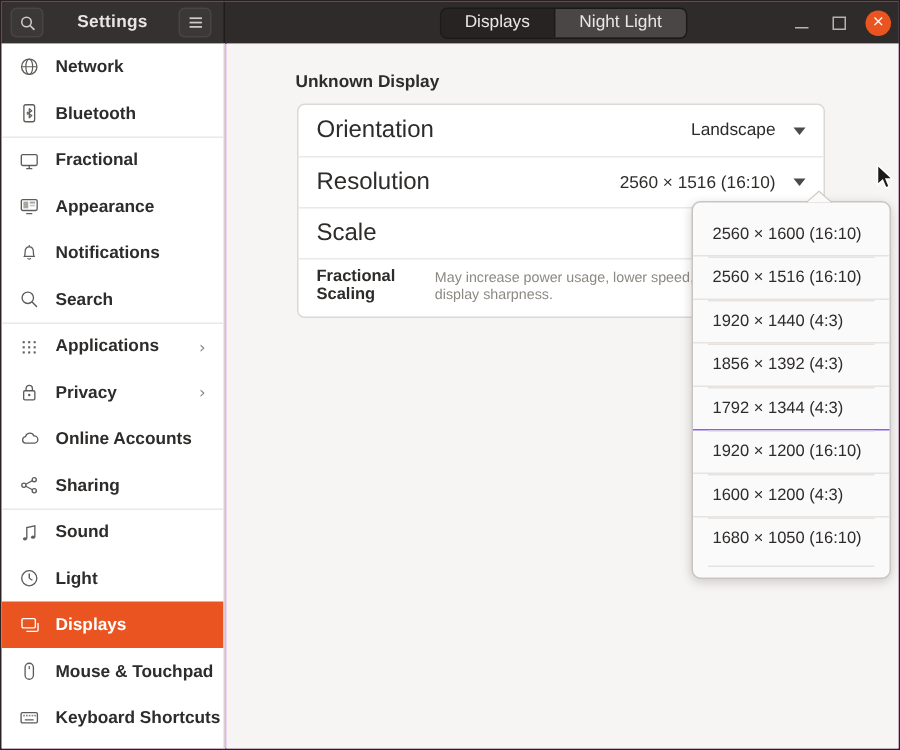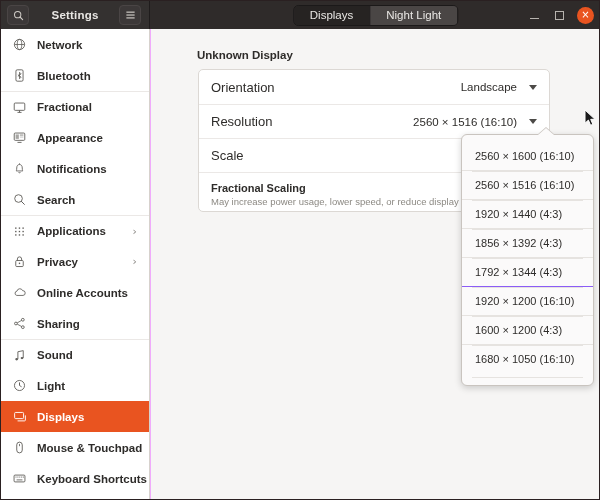--- a/index.html
+++ b/index.html
@@ -181,40 +181,40 @@
     overflow: hidden;
   }
   .crow {
     height: 34px;
     display: flex;
     align-items: center;
     padding: 0 12px;
     position: relative;
   }
   .crow + .crow { border-top: 1px solid #ebe8e6; }
-  .crow .clabel { font-size: 13px; color: #2e2c2a; }
+  .crow .clabel { font-size: 16px; color: #2e2c2a; }
   .crow .cvalue {
     position: absolute;
     right: 32px;
     font-size: 11.5px;
     color: #2e2c2a;
   }
   .crow .caret {
     position: absolute;
     right: 12px;
     width: 0; height: 0;
     border-left: 4.5px solid transparent;
     border-right: 4.5px solid transparent;
     border-top: 5px solid #4c4a47;
   }
   .crow.tall {
     height: 39px;
     align-items: flex-start;
     padding-top: 5px;
-    flex-direction: column;
+    flex-direction: row;
     justify-content: center;
   }
   .crow.tall .clabel { font-weight: bold; font-size: 11px; }
   .crow .csub {
     font-size: 9.5px;
     color: #8c8983;
     margin-top: 2px;
   }
   .scale-btn {
     position: absolute;

